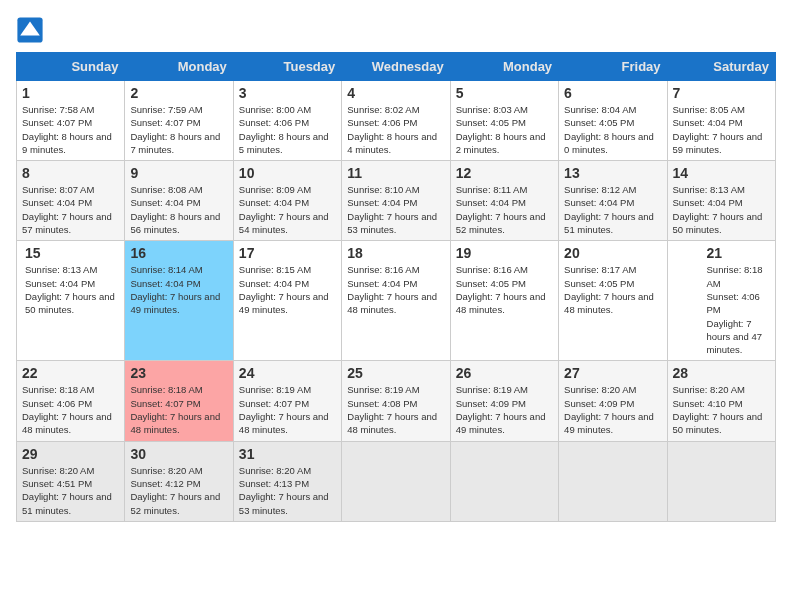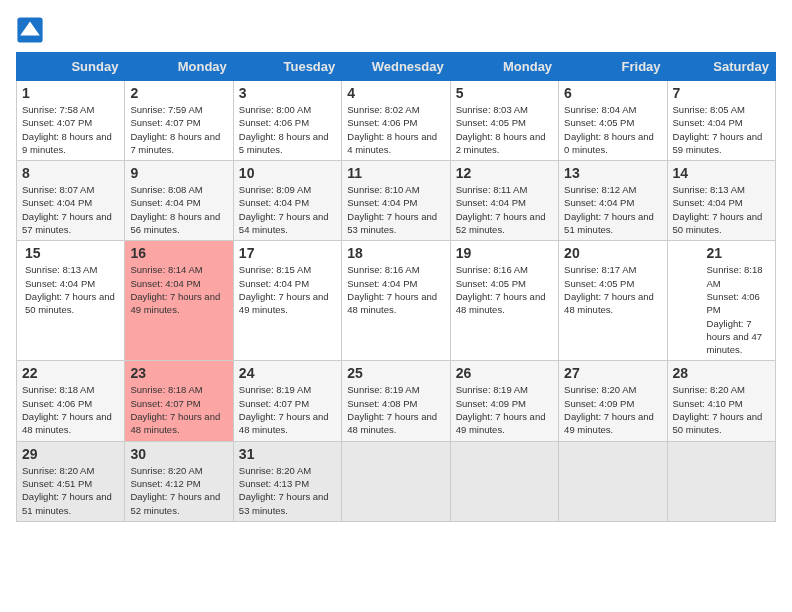--- a/index.html
+++ b/index.html
@@ -182,21 +182,21 @@
           <td style="background: rgb(245, 245, 245);">
             <span class="day-number">14</span>
             <div class="day-info"><span>Sunrise: 8:13 AM</span><br><span>Sunset: 4:04 PM</span><br><span>Daylight: 7 hours and 50 minutes.</span></div>
           </td>
         </tr>
         <tr>
           <td style="background: rgb(255, 255, 255); padding-left: 8px;">
             <span class="day-number">15</span>
             <div class="day-info"><span>Sunrise: 8:13 AM</span><br><span>Sunset: 4:04 PM</span><br><span>Daylight: 7 hours and 50 minutes.</span></div>
           </td>
-          <td style="background: #fca5a5;">
+          <td style="background: #7dd3fc;">
             <span class="day-number">16</span>
             <div class="day-info"><span>Sunrise: 8:14 AM</span><br><span>Sunset: 4:04 PM</span><br><span>Daylight: 7 hours and 49 minutes.</span></div>
           </td>
           <td style="background: rgb(255, 255, 255);">
             <span class="day-number">17</span>
             <div class="day-info"><span>Sunrise: 8:15 AM</span><br><span>Sunset: 4:04 PM</span><br><span>Daylight: 7 hours and 49 minutes.</span></div>
           </td>
           <td style="background: rgb(255, 255, 255);">
             <span class="day-number">18</span>
             <div class="day-info"><span>Sunrise: 8:16 AM</span><br><span>Sunset: 4:04 PM</span><br><span>Daylight: 7 hours and 48 minutes.</span></div>

